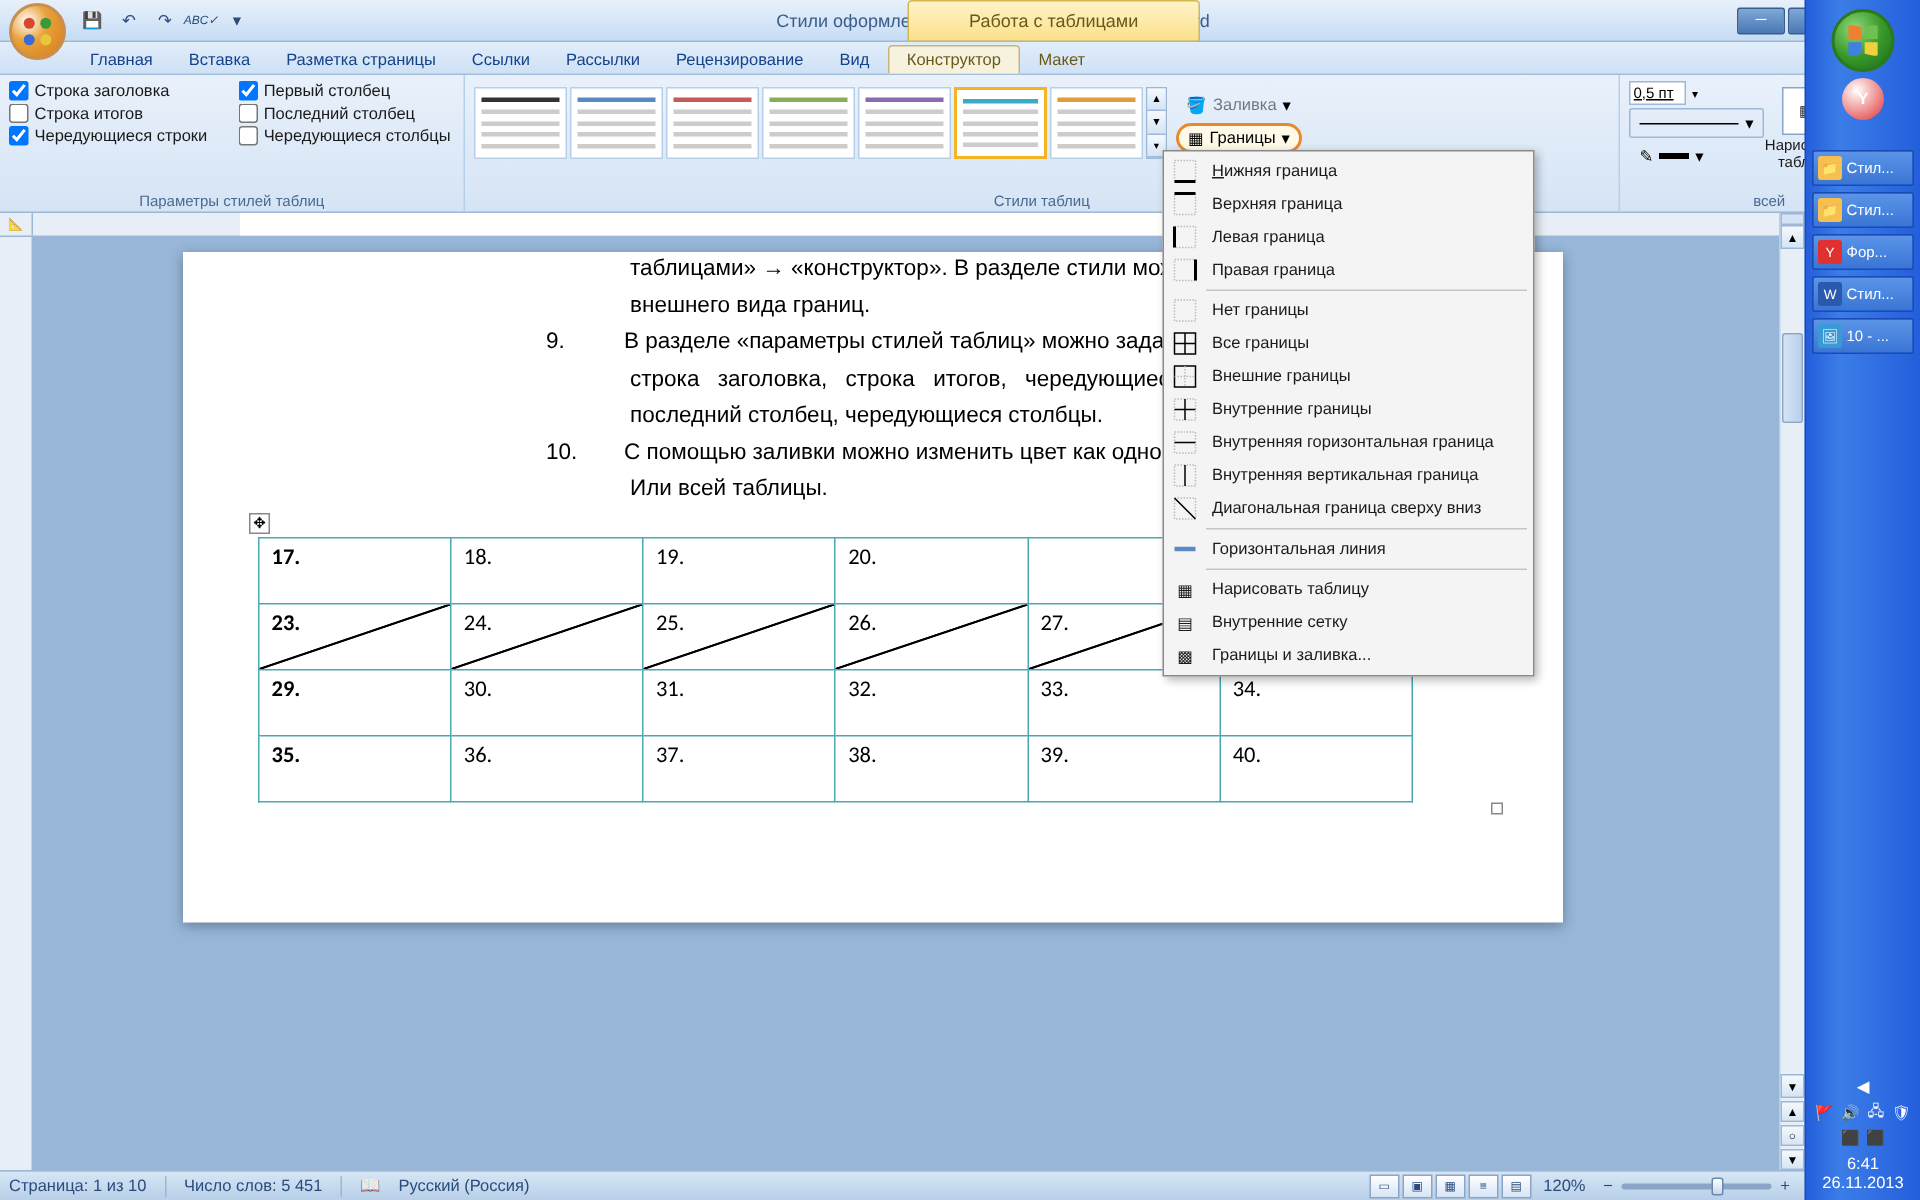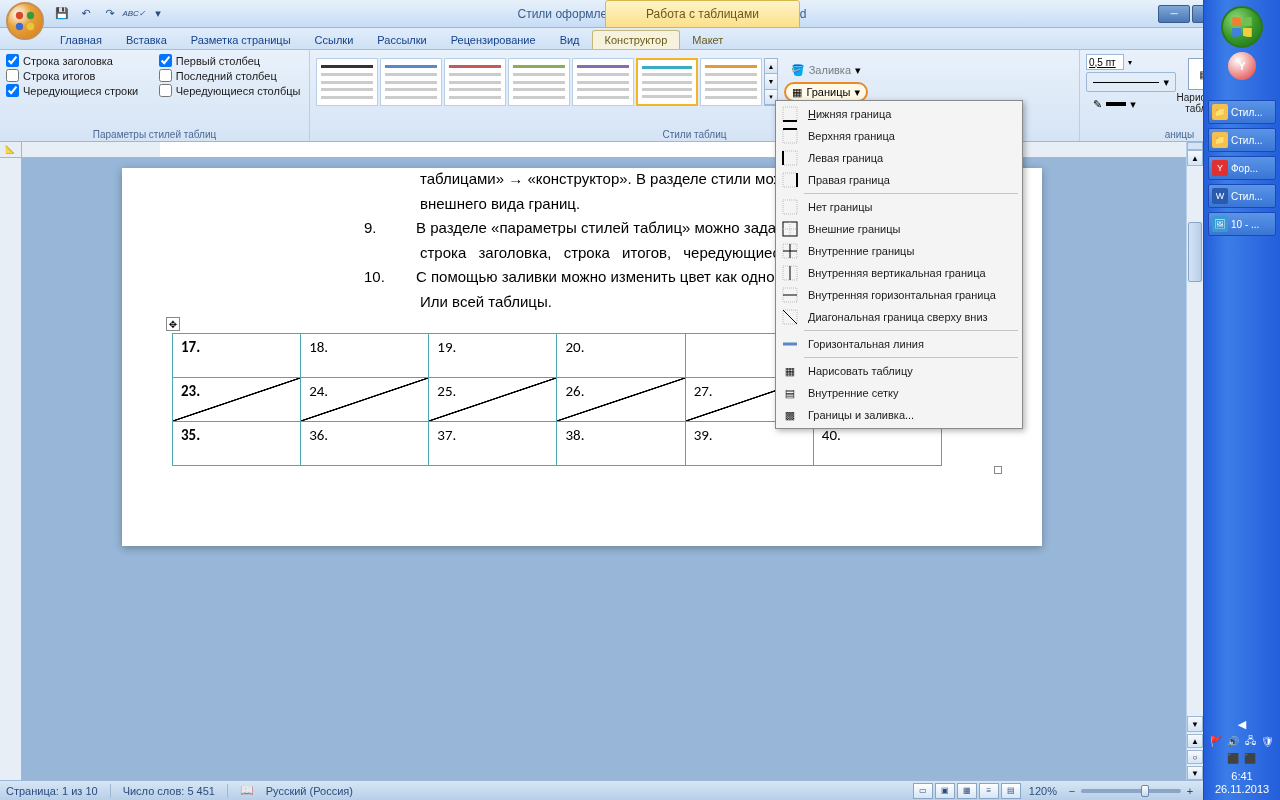--- a/index.html
+++ b/index.html
@@ -292,21 +292,21 @@
       </div>
       <div class="big-btn">
           <div class="ico">▦</div>
           <span>Нарисовать таблицу</span>
         </div>
       <div class="big-btn">
           <div class="ico">◧</div>
           <span>Ластик</span>
         </div>
     </div>
-    <div class="group-label">аницы</div>
+    <div class="group-label">всей</div>
     <div class="dialog-launcher">↘</div>
   </div>
 </div>
 
 <div class="dropdown">
   <div class="dd-item">
       <span class="dd-icon">
         <svg viewBox="0 0 16 16">
           <rect x="1" y="1" width="14" height="14" fill="none" stroke="#bbb" stroke-dasharray="1 1"></rect>
           <line x1="1" y1="15" x2="15" y2="15" stroke="#000" stroke-width="2"></line>
@@ -342,20 +342,30 @@
       <span>Правая граница</span>
     </div>
   <div class="dd-sep"></div>
   <div class="dd-item">
       <span class="dd-icon">
         <svg viewBox="0 0 16 16">
           <rect x="1" y="1" width="14" height="14" fill="none" stroke="#bbb" stroke-dasharray="1 1"></rect>
         </svg>
       </span>
       <span>Нет границы</span>
+    </div>
+  <div class="dd-item">
+      <span class="dd-icon">
+        <svg viewBox="0 0 16 16">
+          <rect x="1" y="1" width="14" height="14" fill="none" stroke="#000"></rect>
+          <line x1="8" y1="1" x2="8" y2="15" stroke="#000"></line>
+          <line x1="1" y1="8" x2="15" y2="8" stroke="#000"></line>
+        </svg>
+      </span>
+      <span>Все границы</span>
     </div>
   <div class="dd-item">
       <span class="dd-icon">
         <svg viewBox="0 0 16 16">
           <rect x="1" y="1" width="14" height="14" fill="none" stroke="#000"></rect>
           <line x1="8" y1="1" x2="8" y2="15" stroke="#bbb" stroke-dasharray="1 1"></line>
           <line x1="1" y1="8" x2="15" y2="8" stroke="#bbb" stroke-dasharray="1 1"></line>
         </svg>
       </span>
       <span>Внешние границы</span>
@@ -367,33 +377,33 @@
           <line x1="8" y1="1" x2="8" y2="15" stroke="#000"></line>
           <line x1="1" y1="8" x2="15" y2="8" stroke="#000"></line>
         </svg>
       </span>
       <span>Внутренние границы</span>
     </div>
   <div class="dd-item">
       <span class="dd-icon">
         <svg viewBox="0 0 16 16">
           <rect x="1" y="1" width="14" height="14" fill="none" stroke="#bbb" stroke-dasharray="1 1"></rect>
+          <line x1="1" y1="8" x2="15" y2="8" stroke="#000"></line>
+        </svg>
+      </span>
+      <span>Внутренняя горизонтальная граница</span>
+    </div>
+  <div class="dd-item">
+      <span class="dd-icon">
+        <svg viewBox="0 0 16 16">
+          <rect x="1" y="1" width="14" height="14" fill="none" stroke="#bbb" stroke-dasharray="1 1"></rect>
           <line x1="8" y1="1" x2="8" y2="15" stroke="#000"></line>
         </svg>
       </span>
       <span>Внутренняя вертикальная граница</span>
-    </div>
-  <div class="dd-item">
-      <span class="dd-icon">
-        <svg viewBox="0 0 16 16">
-          <rect x="1" y="1" width="14" height="14" fill="none" stroke="#bbb" stroke-dasharray="1 1"></rect>
-          <line x1="1" y1="8" x2="15" y2="8" stroke="#000"></line>
-        </svg>
-      </span>
-      <span>Внутренняя горизонтальная граница</span>
     </div>
   <div class="dd-item">
       <span class="dd-icon">
         <svg viewBox="0 0 16 16">
           <rect x="1" y="1" width="14" height="14" fill="none" stroke="#bbb" stroke-dasharray="1 1"></rect>
           <line x1="1" y1="1" x2="15" y2="15" stroke="#000"></line>
         </svg>
       </span>
       <span>Диагональная граница сверху вниз</span>
     </div>
@@ -430,20 +440,21 @@
 
 <div class="doc-wrap">
   <div class="vruler"></div>
   <div class="doc-scroll">
     <div class="page">
       <div class="doc-text doc-list">
         <div class="item" style="text-indent:0;"><span>таблицами» → «конструктор». В разделе стили можн</span></div>
         <div class="item" style="text-indent:0;"><span>внешнего вида границ.</span></div>
         <div class="item"><span class="li-num">9.</span><span>В разделе «параметры стилей таблиц» можно задать</span></div>
         <div class="item" style="text-indent:0; text-align:justify;"><span style="word-spacing:8px;">строка заголовка, строка итогов, чередующиеся</span></div>
+        <div class="item" style="text-indent:0;"><span>последний столбец, чередующиеся столбцы.</span></div>
         <div class="item"><span class="li-num">10.</span><span>С помощью заливки можно изменить цвет как одно</span></div>
         <div class="item" style="text-indent:0;"><span>Или всей таблицы.</span></div>
       </div>
       <div class="doc-table-wrap">
         <div class="table-handle">✥</div>
         <table class="doc-table">
           <tbody>
           <tr>
             <td class="b">17.</td>
                 <td>18.</td>
@@ -454,20 +465,28 @@
           </tr>
           <tr>
             <td class="b diag">23.</td>
                 <td class="diag">24.</td>
                 <td class="diag">25.</td>
                 <td class="diag">26.</td>
                 <td class="diag">27.</td>
                 <td class="diag">28.</td>
           </tr>
           <tr>
+            <td class="b">29.</td>
+                <td>30.</td>
+                <td>31.</td>
+                <td>32.</td>
+                <td>33.</td>
+                <td>34.</td>
+          </tr>
+          <tr>
             <td class="b">35.</td>
                 <td>36.</td>
                 <td>37.</td>
                 <td>38.</td>
                 <td>39.</td>
                 <td>40.</td>
           </tr>
         </tbody>
           </table>
         <div class="resize-handle"></div>

